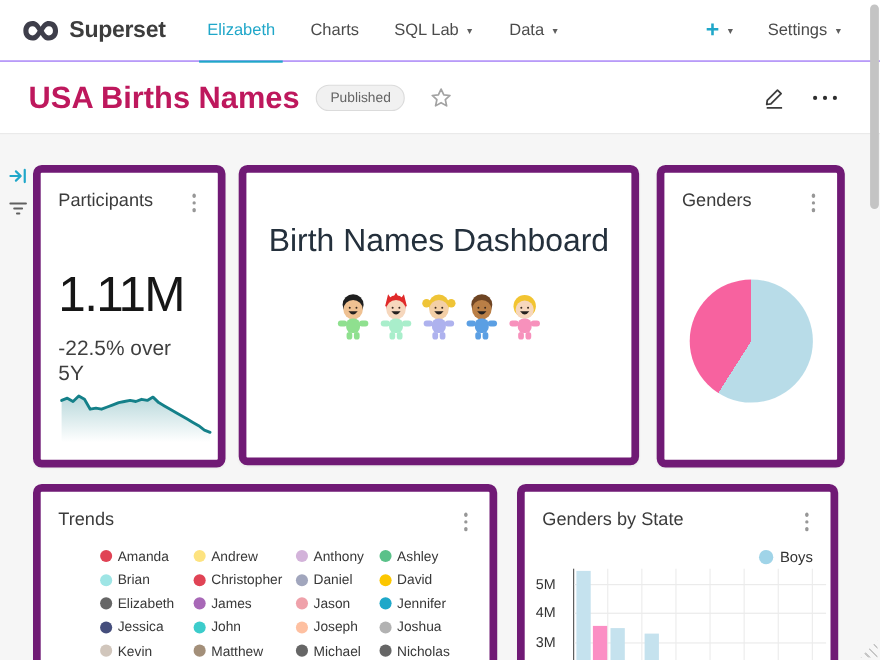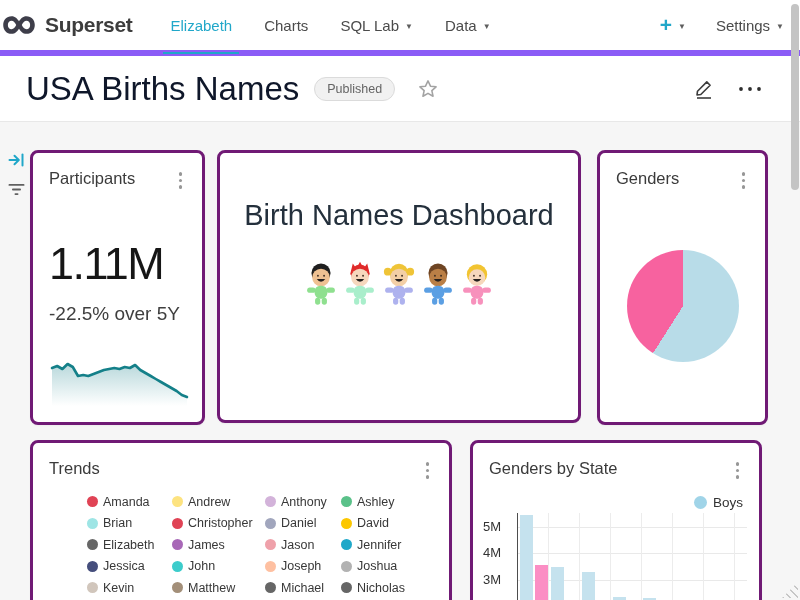--- a/index.html
+++ b/index.html
@@ -1,49 +1,49 @@
 <!DOCTYPE html>
 <html><head>
 <meta charset="utf-8">
 <style>
   * { margin:0; padding:0; box-sizing:border-box; }
   html,body { width:800px; height:600px; font-family:"Liberation Sans",sans-serif; background:#fff; }
   #screen { position:relative; width:800px; height:600px; background:#F6F6F6; overflow:hidden; }
 
   
   .navbar { position:absolute; top:0; left:0; right:0; height:56px; background:#fff;
-            border-bottom:6px solid #8b5cf6; display:flex; align-items:center; padding:0 2px; z-index:4; }
+            border-bottom:1px solid #8b5cf6; display:flex; align-items:center; padding:0 20px; z-index:4; }
   .brand { display:flex; align-items:center; gap:9px; margin-right:22px; cursor:pointer; }
   .brand-name { font-size:21px; font-weight:bold; color:#3D3D3D; letter-spacing:-0.3px; }
   .nav-items { display:flex; height:56px; }
   .nav-item { display:flex; align-items:center; padding:0 16px; font-size:15px; color:#4B4B4B;
               cursor:pointer; position:relative; }
   .nav-item.active { color:#20A7C9; }
   .nav-item.active::after { content:""; position:absolute; left:9px; right:9px; bottom:-1px;
                             height:2px; background:#20A7C9; }
   .caret { font-size:8px; margin-left:6px; color:#5E5E5E; transform:translateY(1px); }
   .nav-right { margin-left:auto; display:flex; align-items:center; gap:30px; padding-right:14px; }
   .plus-btn { color:#20A7C9; font-size:21px; font-weight:bold; display:flex; align-items:center; cursor:pointer; }
   .settings-btn { font-size:15px; color:#4B4B4B; display:flex; align-items:center; cursor:pointer; }
 
   
   .page-header { position:absolute; top:56px; left:0; right:0; height:66px; background:#fff;
                  border-bottom:1px solid #E8E8E8; display:flex; align-items:center; padding:0 26px; z-index:3; }
-  .dash-title { font-size:33px; font-weight:400; color:#0f172a; }
+  .dash-title { font-size:28px; font-weight:700; color:#be185d; }
   .badge { margin-left:15px; font-size:12.5px; color:#646464; background:#F1F1F1;
            border:1px solid #DBDBDB; border-radius:12px; padding:4px 12px; cursor:pointer; }
   .star-wrap { margin-left:22px; display:flex; cursor:pointer; }
   .header-right { margin-left:auto; display:flex; align-items:center; gap:24px; padding-right:12px; }
   .icon-btn { cursor:pointer; display:flex; }
 
   
   .rail-icon { position:absolute; left:8px; cursor:pointer; z-index:2; }
 
   
-  .card { position:absolute; background:#fff; border:3px solid #701a75; border-radius:8px;
+  .card { position:absolute; background:#fff; border:7px solid #701a75; border-radius:8px;
           box-shadow:0 1px 2px rgba(0,0,0,0.04); padding:16px; overflow:hidden; }
   .card-head { display:flex; justify-content:space-between; align-items:flex-start; }
   .card-title { font-size:16.5px; font-weight:500; color:#3B3B3B; }
   .kebab { display:flex; flex-direction:column; gap:3px; padding:3px 4px; cursor:pointer; }
   .kebab i { width:3.5px; height:3.5px; border-radius:50%; background:#979797; }
 
   #card-participants { left:30px; top:150px; width:175px; height:275px; }
   .big-number { font-size:45px; font-weight:500; color:#161616; letter-spacing:-1.5px; margin-top:46px; }
   .big-sub { font-size:19px; color:#3F3F3F; margin-top:13px; }
   .spark { position:absolute; left:14px; right:14px; bottom:16px; height:62px; }

